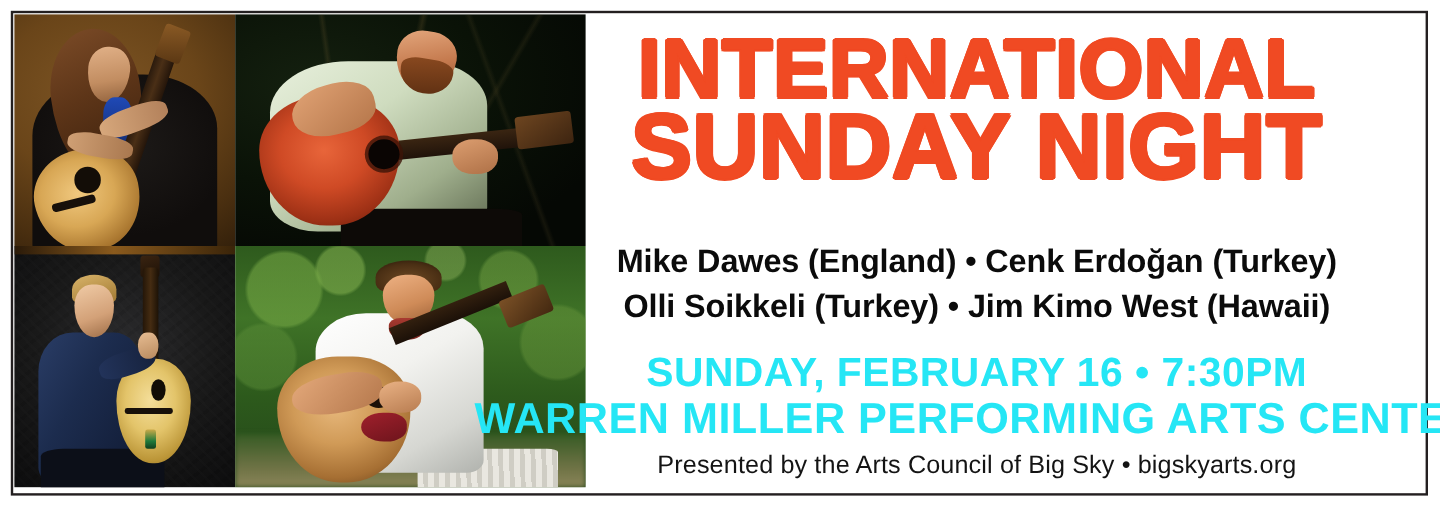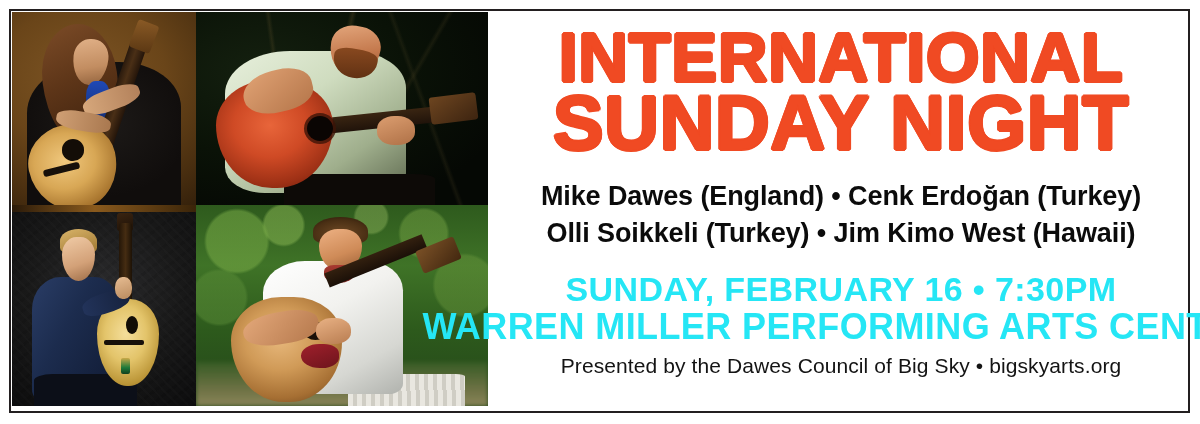--- a/index.html
+++ b/index.html
@@ -319,21 +319,21 @@
   }
   .p-br .pants {
     position: absolute; left: 52%; bottom: 0; width: 40%; height: 16%;
     background: repeating-linear-gradient(88deg, #e9e7e0 0 5px, #cfcdc4 5px 9px);
     border-radius: 24% 8% 0 0;
   }
 
   
   .panel {
     position: absolute;
-    left: 492px;
+    left: 465px;
     top: 9px;
     width: 698px;
     height: 404px;
     display: flex;
     flex-direction: column;
     align-items: center;
     text-align: center;
   }
 
   .title-block {
@@ -365,21 +365,21 @@
     margin-top: 12px;
     font-family: "Liberation Sans", sans-serif;
     font-style: italic;
     font-weight: 600;
     font-size: 25px;
     color: #111111;
     letter-spacing: .1px;
   }
 
   .performers {
-    margin-top: 18px;
+    margin-top: 40px;
     font-family: "Liberation Sans", sans-serif;
     font-weight: 700;
     font-size: 27px;
     color: #0b0b0b;
     line-height: 1.35;
     letter-spacing: -.1px;
   }
 
   .datev {
     margin-top: 20px;
@@ -484,17 +484,17 @@
     <div class="performers">
       <div>Mike Dawes (England) • Cenk Erdoğan (Turkey)</div>
       <div>Olli Soikkeli (Turkey) • Jim Kimo West (Hawaii)</div>
     </div>
 
     <div class="datev">
       <div class="date-line">SUNDAY, FEBRUARY 16 •  7:30PM</div>
       <div class="venue-line">WARREN MILLER PERFORMING ARTS CENTER</div>
     </div>
 
-    <div class="presented">Presented by the Dawes Council of Big Sky •  bigskyarts.org</div>
+    <div class="presented">Presented by the Arts Council of Big Sky •  bigskyarts.org</div>
 
   </div>
 
 </div>
 
 </body></html>

